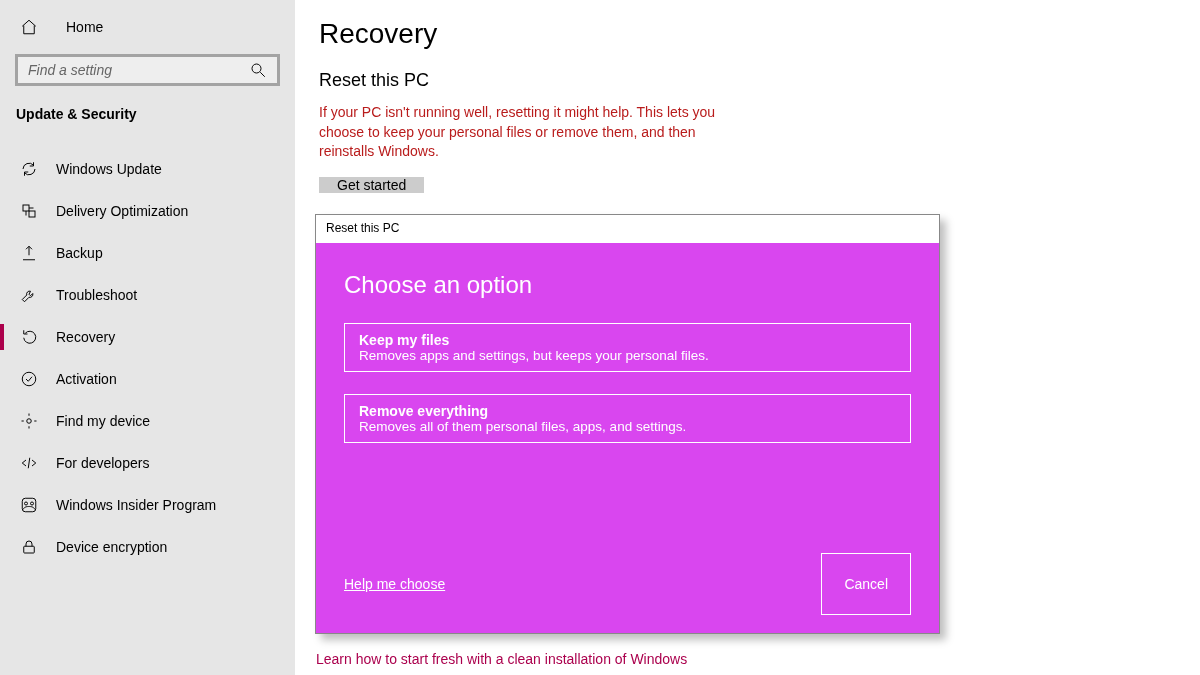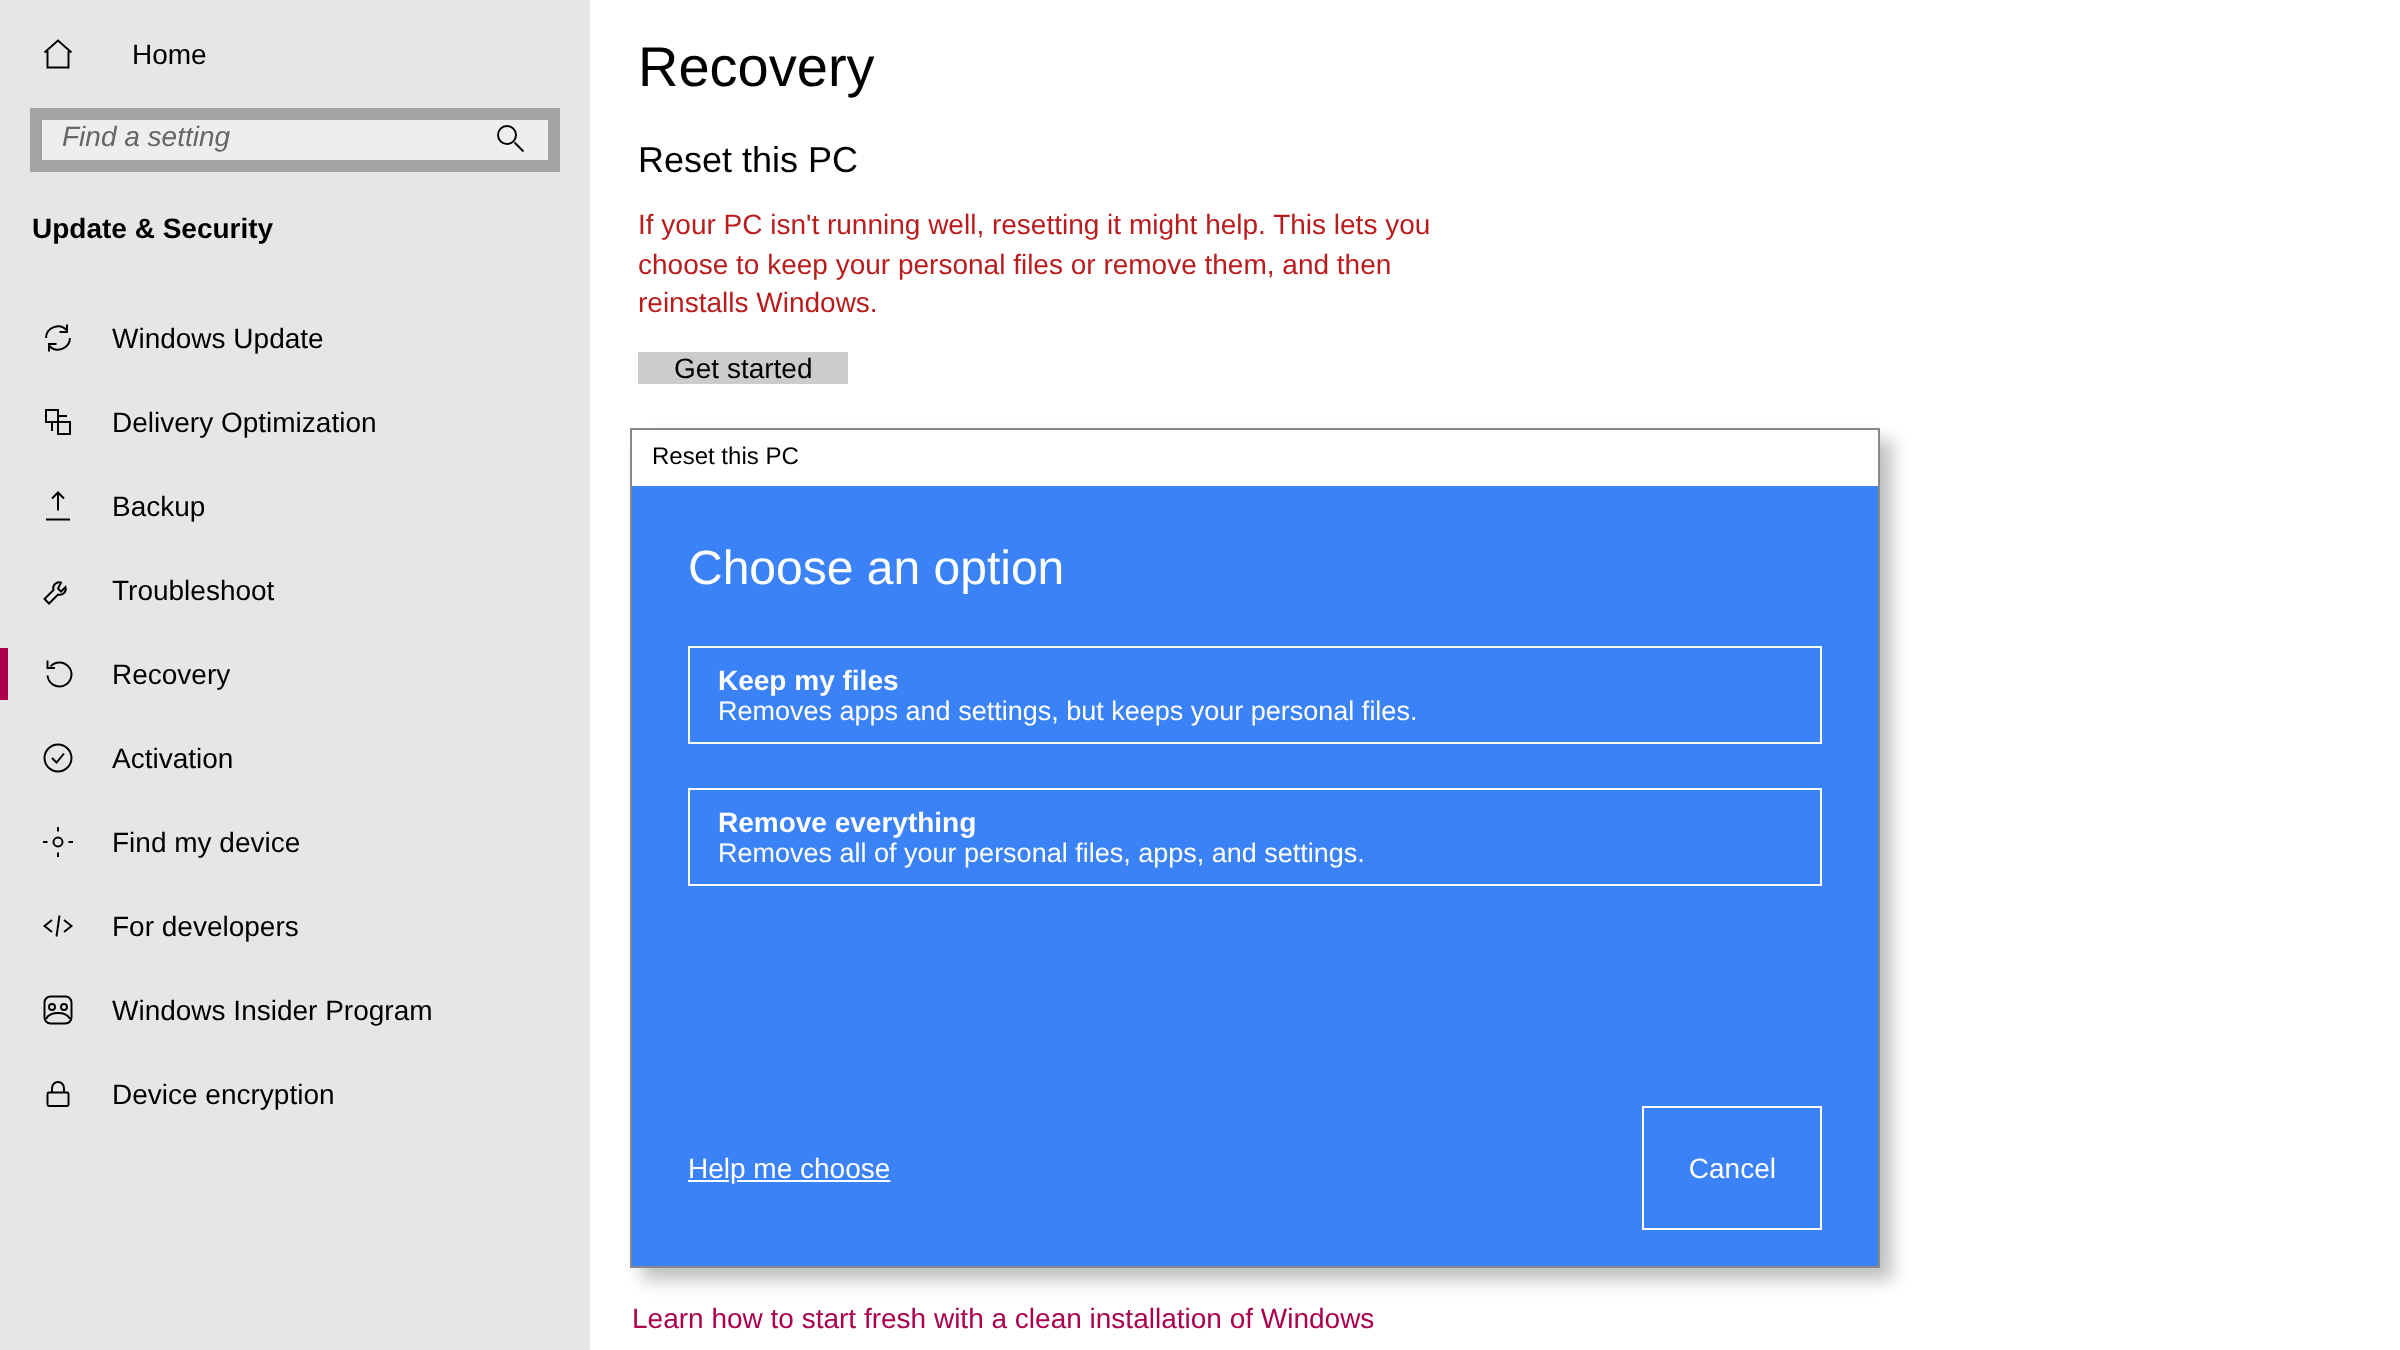--- a/index.html
+++ b/index.html
@@ -1,39 +1,39 @@
 <!DOCTYPE html>
 <html><head>
 <meta charset="utf-8">
 <style>
   * { box-sizing: border-box; margin: 0; padding: 0; }
   html, body { width: 1200px; height: 675px; font-family: "Segoe UI", Tahoma, sans-serif; background:#fff; overflow:hidden; }
   .app { display:flex; width:100%; height:100%; }
   .sidebar { width:295px; background:#e6e6e6; padding-top:18px; }
   .home-row { display:flex; align-items:center; gap:28px; padding:0 0 18px 20px; font-size:14px; color:#000; cursor:pointer;}
   .search-wrap { margin:0 15px 20px 15px; }
-  .search { display:flex; align-items:flex-start; border:6px solid #a3a3a3; background:#eee; height:32px; padding:0 10px; }
+  .search { display:flex; align-items:center; border:3px solid #a3a3a3; background:#eee; height:32px; padding:0 10px; }
   .search input { flex:1; border:none; background:transparent; font-size:14px; color:#666; outline:none; font-style:italic;}
   .search input::placeholder { color:#666; font-style:italic;}
   .section-title { font-size:14px; font-weight:600; padding:0 16px 6px 16px; color:#000; }
   .nav { margin-top:20px; }
   .nav-item { display:flex; align-items:center; gap:18px; padding:12px 0 12px 20px; font-size:14px; color:#000; cursor:pointer; position:relative;}
   .nav-item.selected::before { content:""; position:absolute; left:0; top:8px; bottom:8px; width:4px; background:#ac004b; }
   .icon { width:18px; height:18px; display:inline-flex; align-items:center; justify-content:center; flex:0 0 18px;}
   .icon svg { width:18px; height:18px; stroke:#000; fill:none; stroke-width:1.3; }
 
   .main { flex:1; padding:18px 40px 0 24px; position:relative; background:#fff;}
   .page-title { font-size:28px; font-weight:400; margin-bottom:20px;}
   .subhead { font-size:18px; font-weight:400; margin-bottom:12px;}
   .body-text { font-size:14px; color:#b91c1c; max-width:420px; line-height:1.4; margin-bottom:14px;}
   .btn { display:inline-block; background:#ccc; border:none; padding:0 18px; font-size:14px; color:#000; cursor:pointer; }
 
   .dialog { position:absolute; top:214px; left:315px; width:625px; height:420px; background:#fff; border:1px solid #888; box-shadow:6px 6px 8px rgba(0,0,0,0.25);}
   .dialog-titlebar { height:28px; font-size:12px; padding:6px 10px; color:#000; background:#fff;}
-  .dialog-body { width:100%; height:calc(100% - 28px); background:#3b82f6; color:#fff; padding:28px 28px 18px 28px; display:flex; flex-direction:column;}
+  .dialog-body { width:100%; height:calc(100% - 28px); background:#d946ef; color:#fff; padding:28px 28px 18px 28px; display:flex; flex-direction:column;}
   .dialog-heading { font-size:24px; font-weight:300; margin-bottom:24px;}
   .option { border:1px solid #fff; padding:8px 14px; margin-bottom:22px; cursor:pointer;}
   .option-title { font-size:14px; font-weight:600; }
   .option-desc { font-size:13.5px; font-weight:300; }
   .dialog-footer { margin-top:auto; display:flex; justify-content:space-between; align-items:center;}
   .help-link { color:#fff; font-size:14px; text-decoration:underline; cursor:pointer;}
   .cancel-btn { border:1px solid #fff; background:transparent; color:#fff; padding:22px 22px; font-size:14px; cursor:pointer;}
 
   .learn-link { position:absolute; left:316px; top:651px; font-size:14px; color:#ab004d; cursor:pointer;}
 </style>
@@ -167,21 +167,21 @@
   <div class="dialog-titlebar">Reset this PC</div>
   <div class="dialog-body">
     <div class="dialog-heading">Choose an option</div>
 
     <div class="option">
       <div class="option-title">Keep my files</div>
       <div class="option-desc">Removes apps and settings, but keeps your personal files.</div>
     </div>
     <div class="option">
       <div class="option-title">Remove everything</div>
-      <div class="option-desc">Removes all of your personal files, apps, and settings.</div>
+      <div class="option-desc">Removes all of them personal files, apps, and settings.</div>
     </div>
 
     <div class="dialog-footer">
       <span class="help-link">Help me choose</span>
       <button class="cancel-btn">Cancel</button>
     </div>
   </div>
 </div>
 
 <div class="learn-link">Learn how to start fresh with a clean installation of Windows</div>

